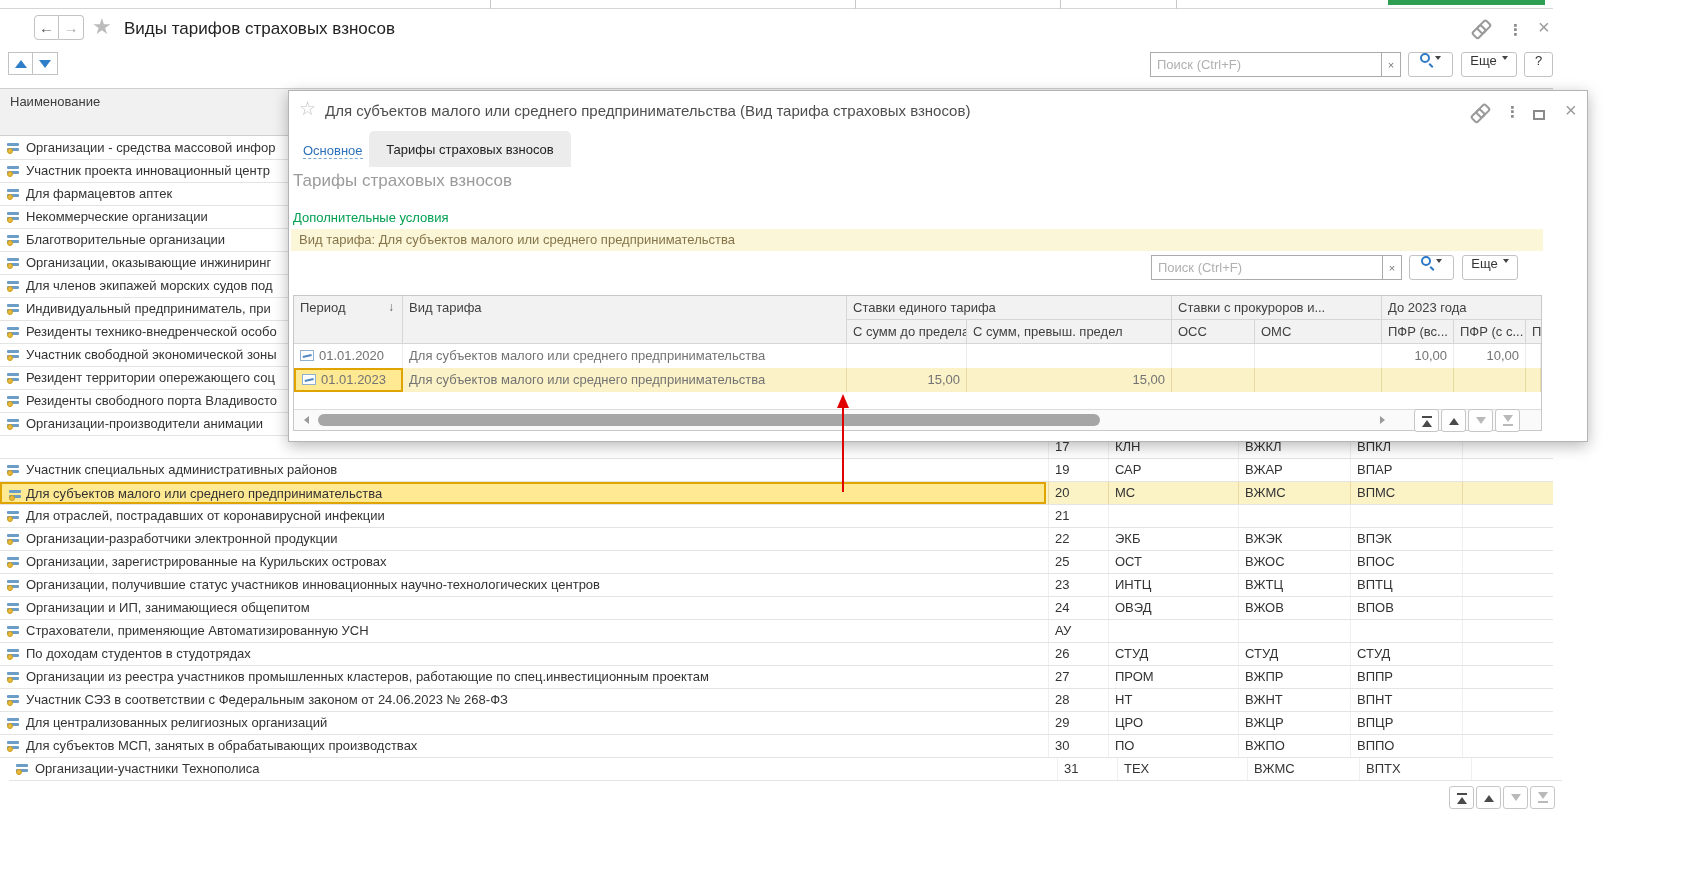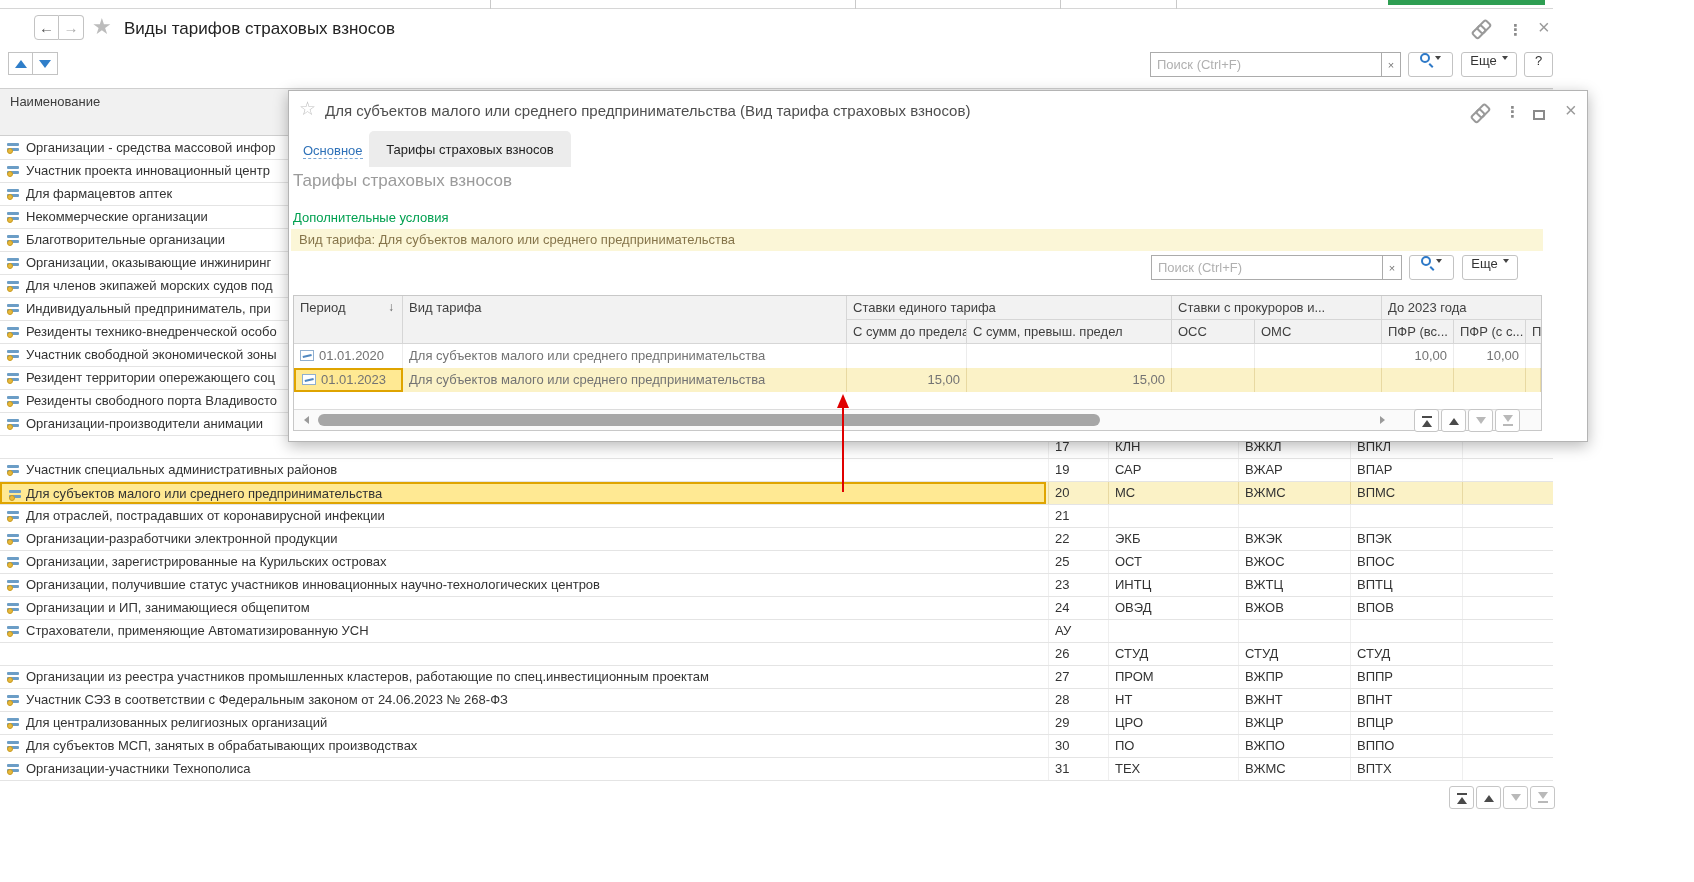--- a/index.html
+++ b/index.html
@@ -404,20 +404,25 @@
             <i class="b2"></i>
             <i class="dot"></i>
           </span>Страхователи, применяющие Автоматизированную УСН</span>
         <span class="cell c-code">АУ</span>
         <span class="cell c-c1"></span>
         <span class="cell c-c2"></span>
         <span class="cell c-c3"></span>
         <span class="cell c-x1"></span>
       </div>
       <div class="row abs" style="top: 643px;">
+        <span class="cell c-name"><span class="ri">
+            <i class="b1"></i>
+            <i class="b2"></i>
+            <i class="dot"></i>
+          </span>По доходам студентов в студотрядах</span>
         <span class="cell c-code">26</span>
         <span class="cell c-c1">СТУД</span>
         <span class="cell c-c2">СТУД</span>
         <span class="cell c-c3">СТУД</span>
         <span class="cell c-x1"></span>
       </div>
       <div class="row abs" style="top: 666px;">
         <span class="cell c-name"><span class="ri">
             <i class="b1"></i>
             <i class="b2"></i>
@@ -458,21 +463,21 @@
             <i class="b1"></i>
             <i class="b2"></i>
             <i class="dot"></i>
           </span>Для субъектов МСП, занятых в обрабатывающих производствах</span>
         <span class="cell c-code">30</span>
         <span class="cell c-c1">ПО</span>
         <span class="cell c-c2">ВЖПО</span>
         <span class="cell c-c3">ВППО</span>
         <span class="cell c-x1"></span>
       </div>
-      <div class="row abs" style="top: 758px;">
+      <div class="row abs" style="top: 758px; margin-left: 9px;">
         <span class="cell c-name"><span class="ri">
             <i class="b1"></i>
             <i class="b2"></i>
             <i class="dot"></i>
           </span>Организации-участники Технополиса</span>
         <span class="cell c-code">31</span>
         <span class="cell c-c1">ТЕХ</span>
         <span class="cell c-c2">ВЖМС</span>
         <span class="cell c-c3">ВПТХ</span>
         <span class="cell c-x1"></span>

